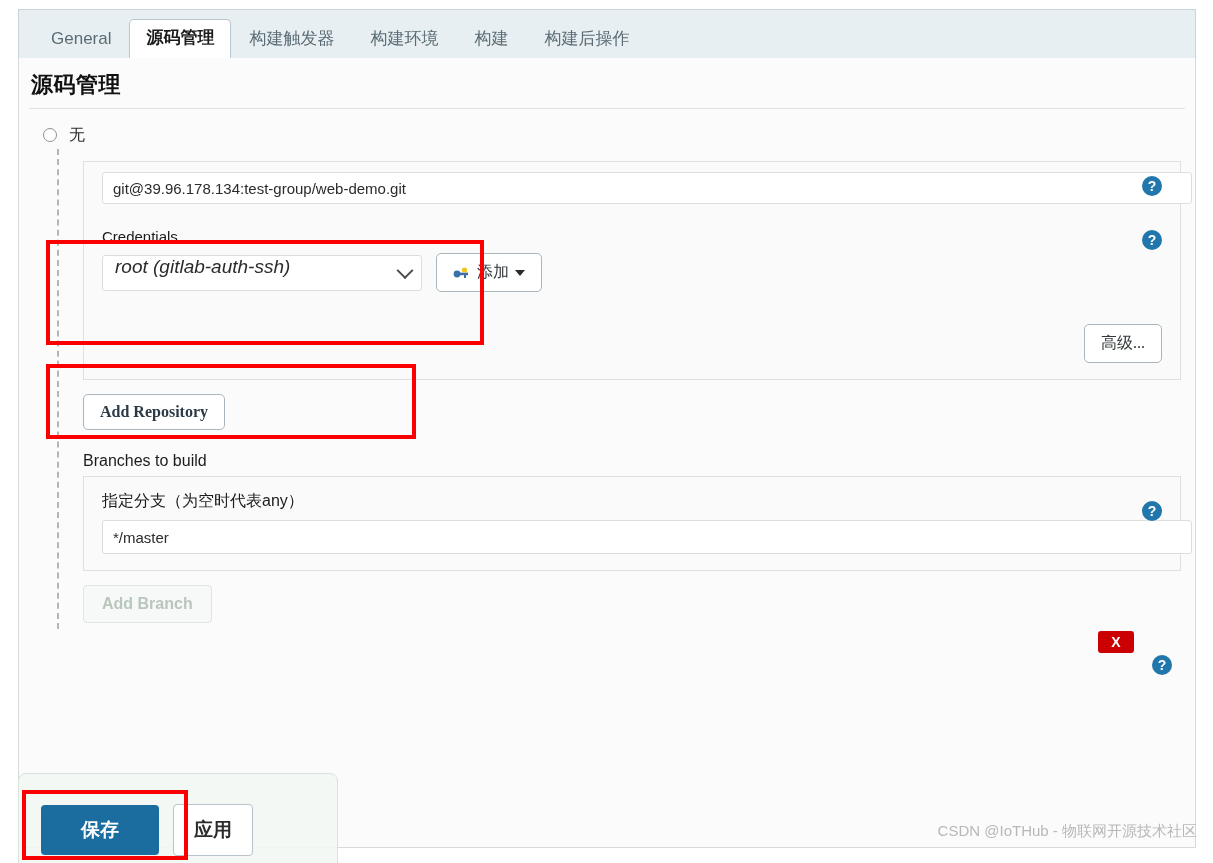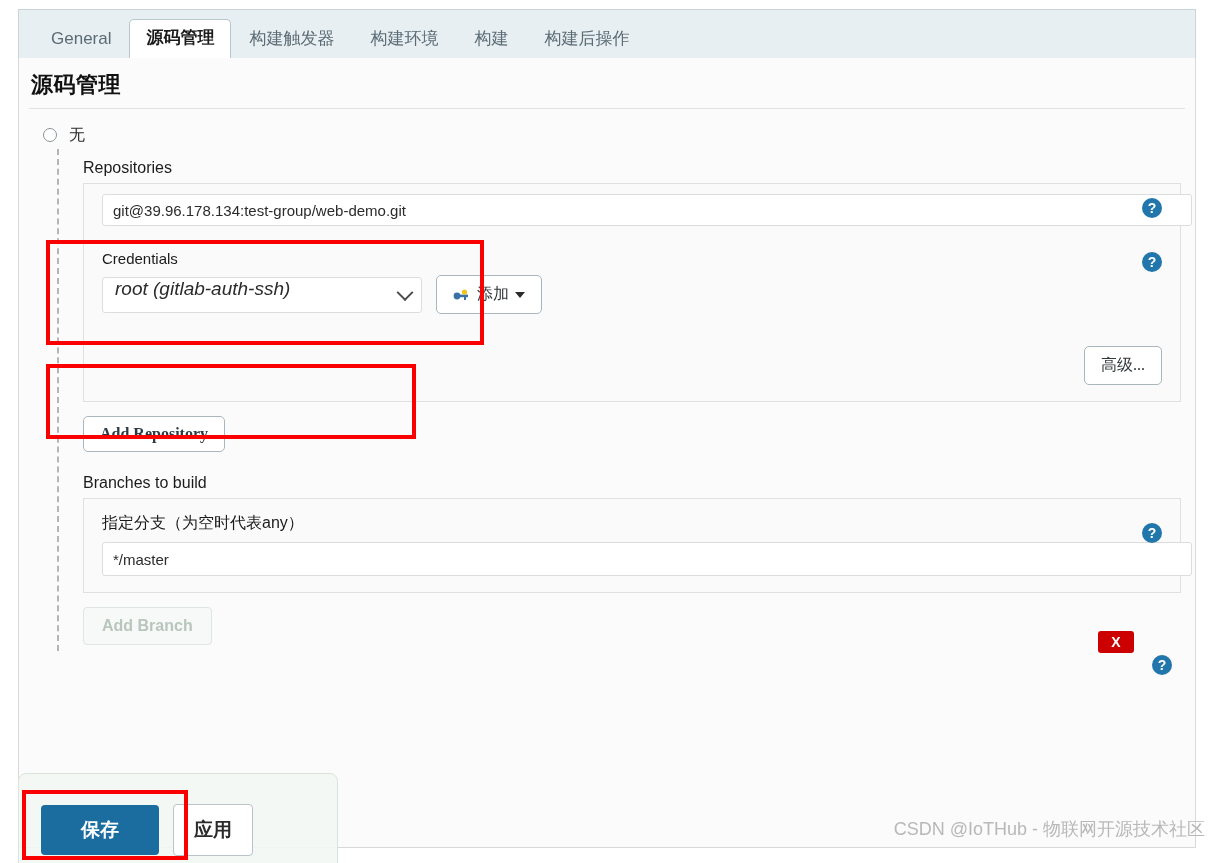--- a/index.html
+++ b/index.html
@@ -276,23 +276,23 @@
     font-weight: bold;
     border: 1px solid #b9c3c9;
     border-radius: 4px;
     padding: 12px 20px;
     cursor: pointer;
     font-family: "Liberation Sans", sans-serif;
   }
 
   .watermark {
     position: absolute;
-    right: 8px;
+    right: 16px;
     bottom: 22px;
-    font-size: 18px;
+    font-size: 15px;
     color: #b8b8b8;
     z-index: 25;
     white-space: nowrap;
   }
 
   .ghost-btn {
     border: 1px solid #dfe5e2;
     border-radius: 4px;
     color: #b9c6bd;
     background: #f6f9f7;
@@ -324,21 +324,20 @@
     <div class="radio-row first">
       <span class="radio"></span>
       <span class="radio-label">无</span>
     </div>
 
     <div class="help help-abs" style="left:1133px; top:153px;">?</div>
     <div class="help help-abs" style="left:1133px; top:188px;">?</div>
 
     <div class="git-block">
 
-      <div class="block-label">Repositories</div>
 
       <div class="card" style="margin-top:6px;">
 
         <div class="field-row">
           <div class="text-input" style="width:1090px;">git@39.96.178.134:test-group/web-demo.git</div>
           <div class="help" style="position:absolute; right:18px; top:14px;">?</div>
         </div>
 
         <div class="field-row" style="padding-top:14px;">
           <div class="field-label">Credentials</div>

